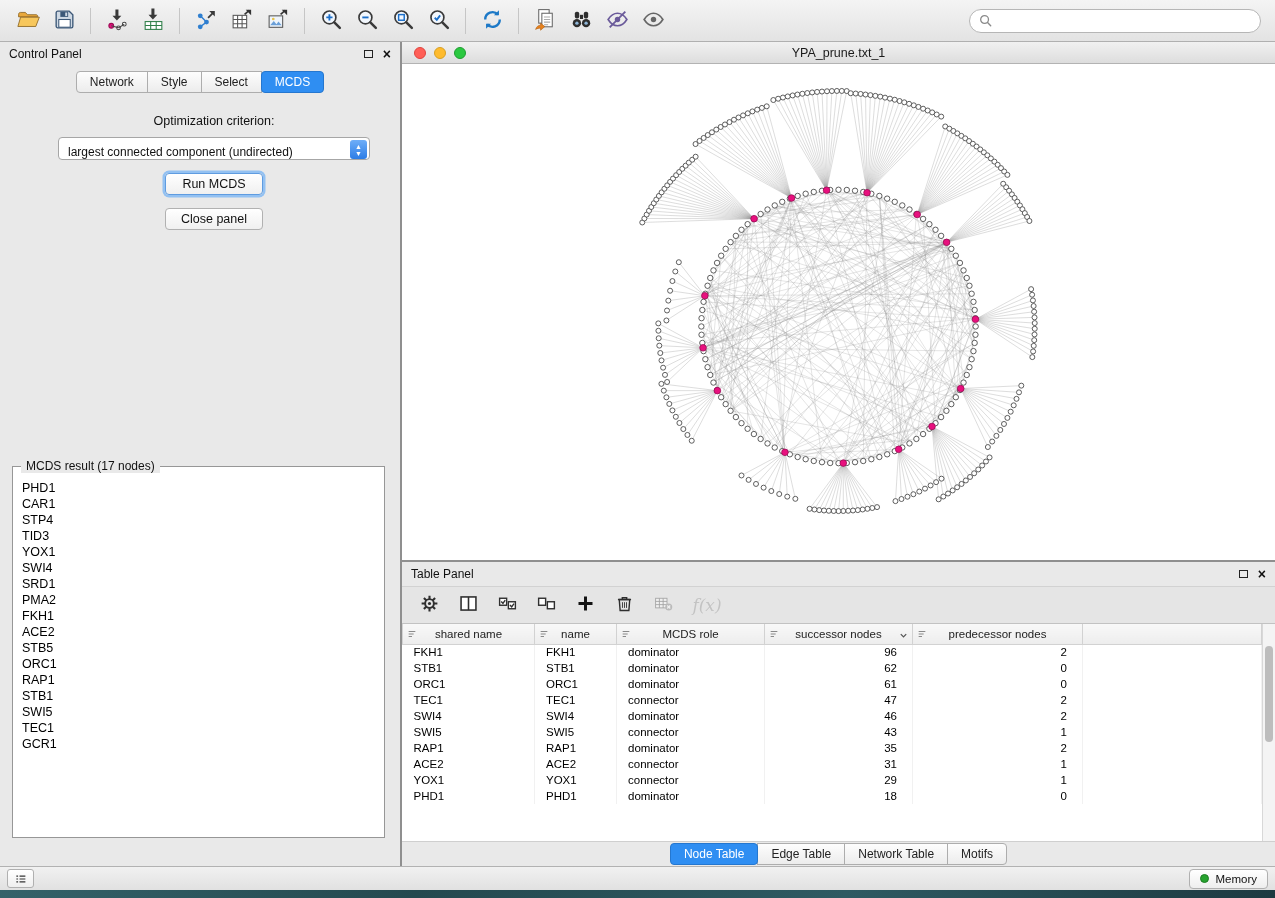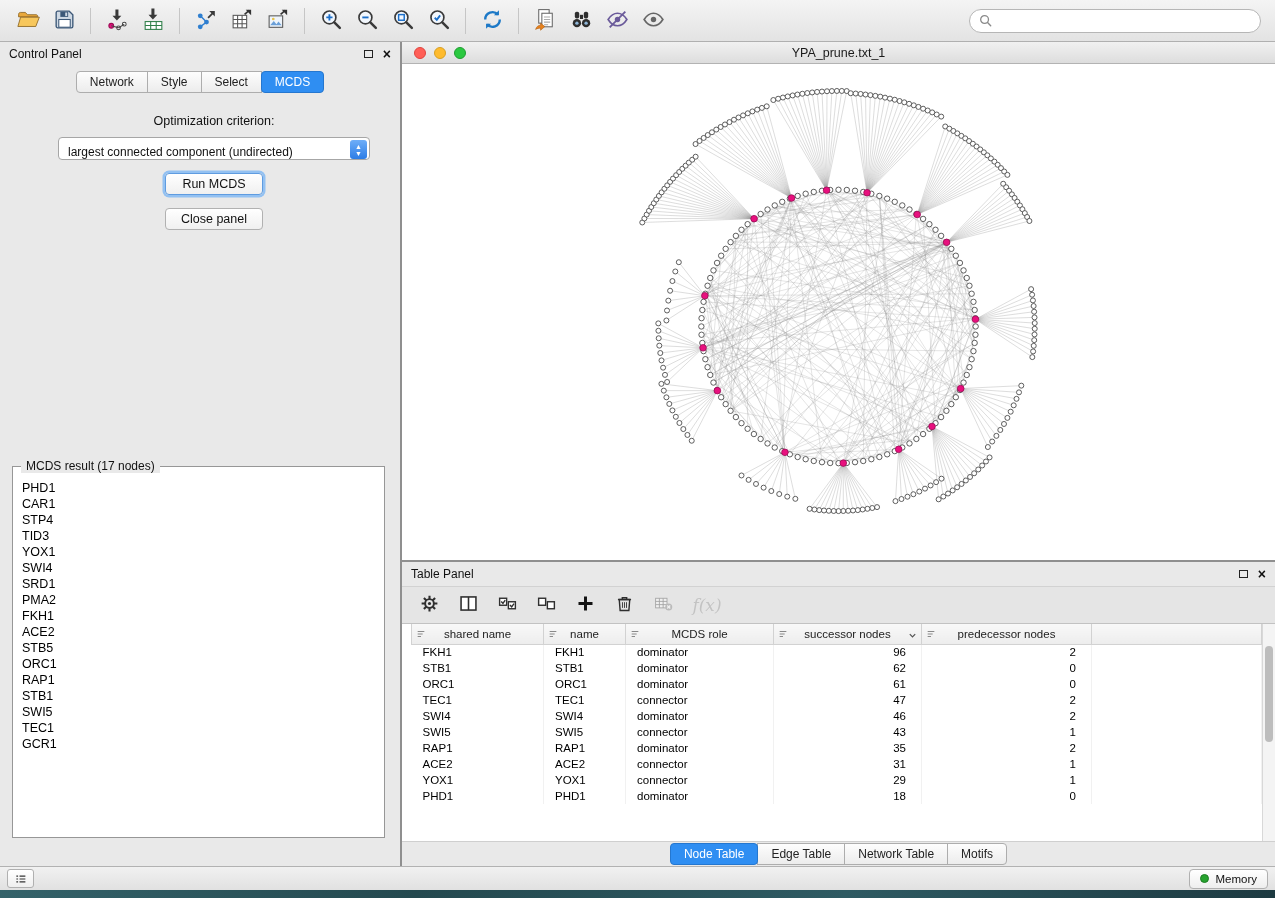--- a/index.html
+++ b/index.html
@@ -59,21 +59,21 @@
   .net-canvas{flex:1;background:#fff;position:relative;min-height:0;}
   .net-canvas svg{position:absolute;left:0;top:0;width:100%;height:100%;}
 
   
   .table-panel{flex:1;display:flex;flex-direction:column;background:#e9e9e9;min-height:0;}
   .tp-toolbar{height:38px;flex:0 0 auto;background:#e5e5e5;border-top:1px solid #d2d2d2;border-bottom:1px solid #c2c2c2;display:flex;align-items:center;padding:0 14px;gap:12px;}
   .tp-btn{width:27px;height:27px;display:flex;align-items:center;justify-content:center;background:transparent;border:none;cursor:default;}
   .tp-btn svg{width:21px;height:21px;}
   .tp-btn.disabled{opacity:.45;}
   .fx{font-style:italic;font-family:"DejaVu Serif",serif;font-size:17px;color:#9a9a9a;}
-  .table-area{flex:1;background:#fff;display:flex;min-height:0;border-bottom:1px solid #cfcfcf;padding-left:9px;}
+  .table-area{flex:1;background:#fff;display:flex;min-height:0;border-bottom:1px solid #cfcfcf;}
   .tbl{flex:1;min-width:0;}
   table{border-collapse:collapse;table-layout:fixed;width:100%;font-size:11.5px;}
   thead th{height:20px;background:linear-gradient(#f8f8f8,#ededed);border:1px solid #d2d2d2;border-top:none;font-weight:normal;color:#222;position:relative;padding:0 14px;white-space:nowrap;overflow:hidden;}
   thead th .sort-ic{position:absolute;left:4px;top:5px;}
   thead th .chev{position:absolute;right:4px;top:6px;}
   tbody td{height:16px;padding:0 11px;color:#000;white-space:nowrap;overflow:hidden;border-right:1px solid #f1f1f1;}
   tbody td.num{text-align:right;padding-right:15px;}
   .vscrollbar{width:13px;flex:0 0 auto;border-left:1px solid #d8d8d8;background:#f4f4f4;position:relative;}
   .vthumb{position:absolute;top:22px;left:2px;right:2px;height:96px;background:#bdbdbd;border-radius:5px;}
   .table-tabs{height:24px;flex:0 0 auto;display:flex;justify-content:center;align-items:center;background:#e9e9e9;}

